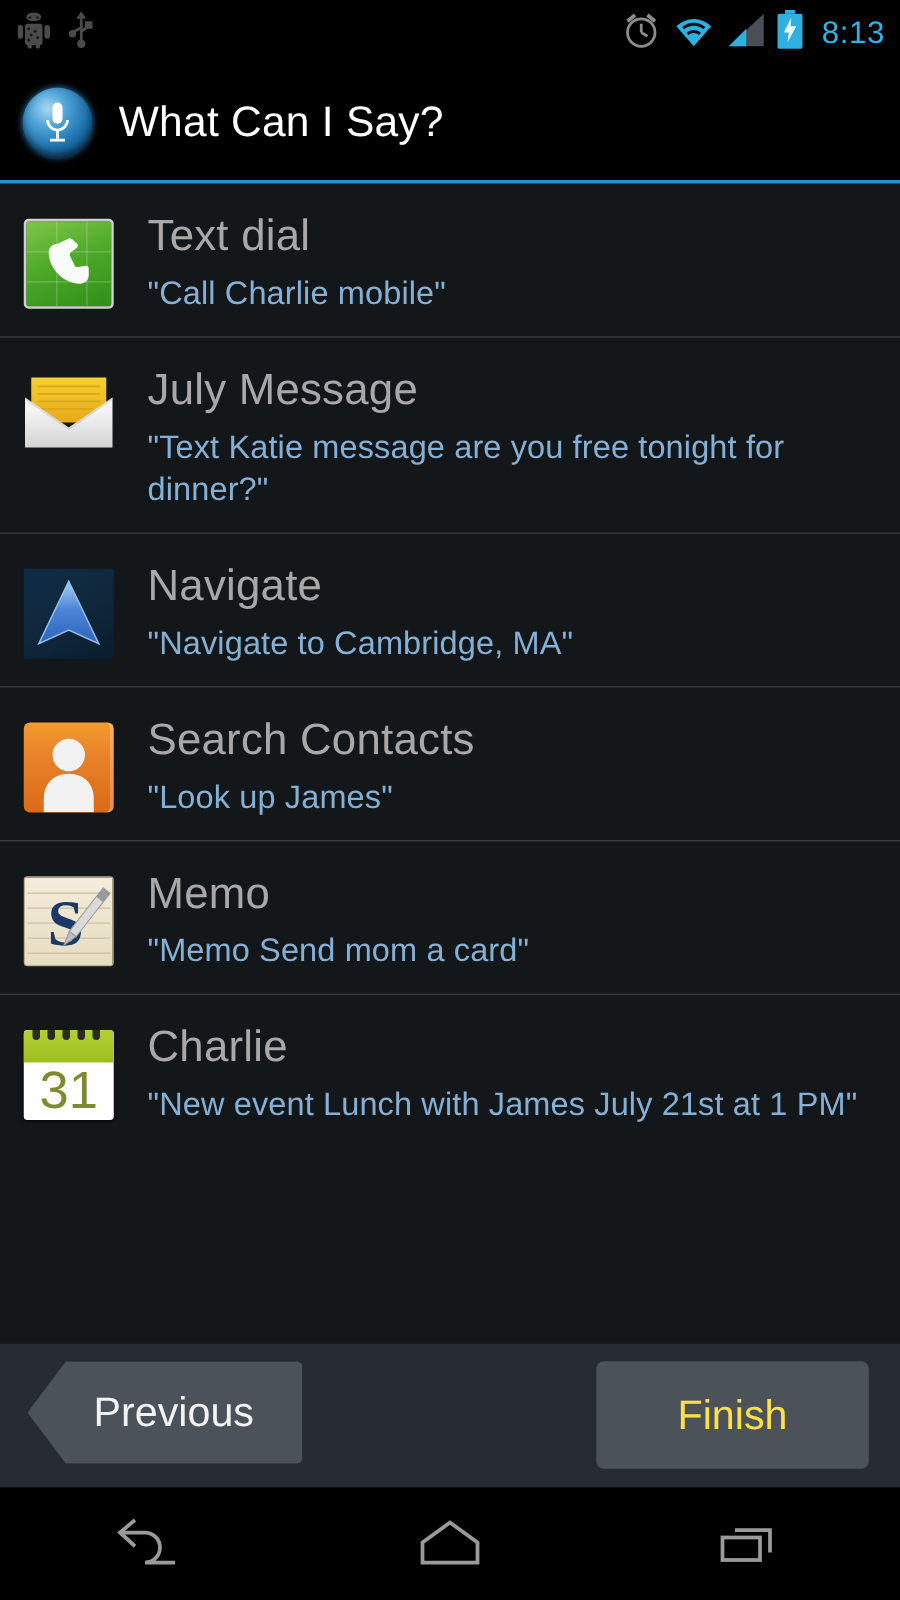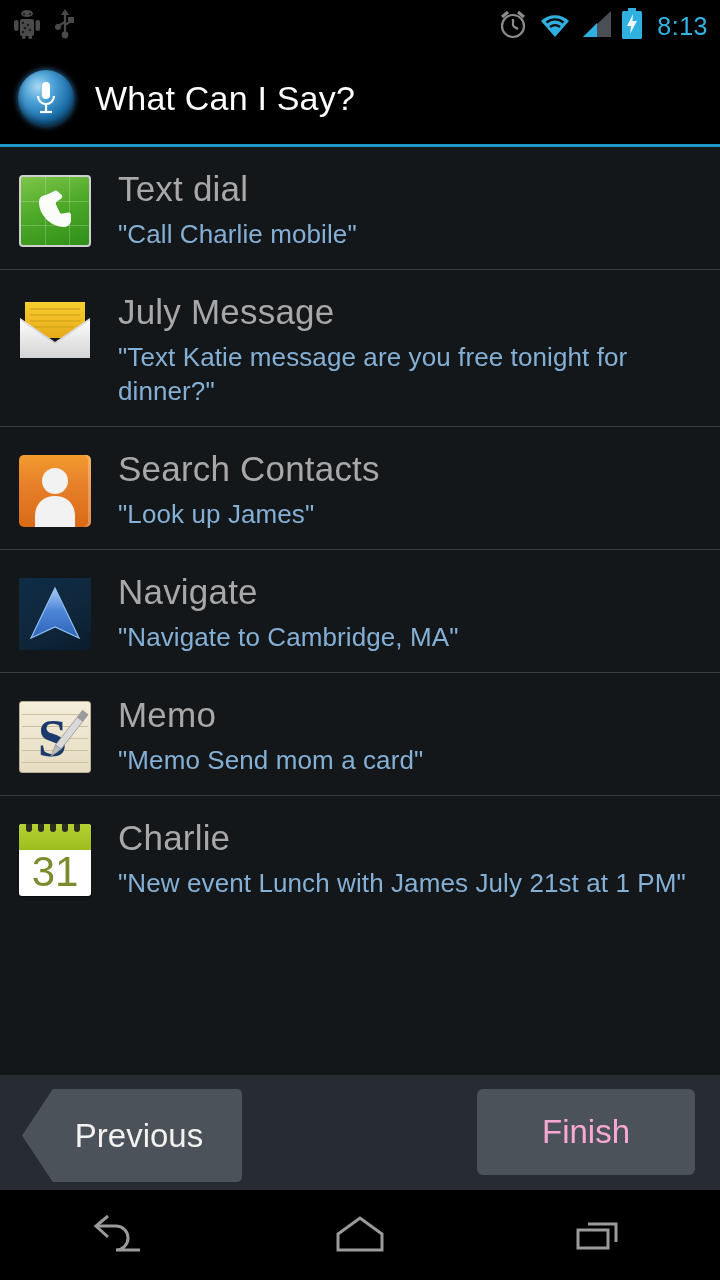--- a/index.html
+++ b/index.html
@@ -125,32 +125,32 @@
     color:#7d8a2e; font-size:42px; font-weight:400;
     font-family:"Liberation Sans", sans-serif;
   }
 
   
   .buttonbar {
     position:absolute; top:1075px; left:0; width:720px; height:115px;
     background:#272c33;
   }
   .btn-prev {
-    position:absolute; left:22px; top:14px; height:93px;
+    position:absolute; left:22px; top:14px; height:82px;
     background:#4c5259; color:#f2f2f2; font-size:33px;
     display:flex; align-items:center; justify-content:center;
     padding:0 34px 0 48px; border:none; cursor:pointer;
     border-radius:0 5px 5px 0;
     clip-path:polygon(0% 50%, 14% 0%, 100% 0%, 100% 100%, 14% 100%);
     min-width:220px;
     font-family:"Liberation Sans", sans-serif;
   }
   .btn-finish {
     position:absolute; right:25px; top:14px; height:86px; min-width:218px;
-    background:#4c5259; color:#f9a8d4; font-size:33px; border-radius:6px;
+    background:#4c5259; color:#fde047; font-size:33px; border-radius:6px;
     display:flex; align-items:center; justify-content:center;
     border:none; cursor:pointer;
     font-family:"Liberation Sans", sans-serif;
   }
 
   
   .navbar {
     position:absolute; top:1190px; left:0; width:720px; height:90px;
     background:#000; display:flex; align-items:center;
   }
@@ -298,51 +298,51 @@
         </div>
       </div>
       <div class="row-text">
         <div class="row-title">July Message</div>
         <div class="row-example">"Text Katie message are you free tonight for dinner?"</div>
       </div>
     </div>
 
     <div class="row">
       <div class="row-icon">
-        <div class="ic ic-contact">
-          <svg width="72" height="72" viewBox="0 0 72 72">
-            <circle cx="36" cy="26" r="13" fill="#f2f2f2"></circle>
-            <path d="M36 41 c-13 0 -20 9 -20 20 l0 11 l40 0 l0 -11 c0 -11 -7 -20 -20 -20 Z" fill="#f2f2f2"></path>
-          </svg>
-        </div>
-      </div>
-      <div class="row-text">
-        <div class="row-title">Search Contacts</div>
-        <div class="row-example">"Look up James"</div>
-      </div>
-    </div>
-
-    <div class="row">
-      <div class="row-icon">
         <div class="ic ic-nav">
           <svg width="56" height="58" viewBox="0 0 56 58">
             <defs>
               <linearGradient id="gn" x1="0" y1="0" x2="0" y2="1">
                 <stop offset="0" stop-color="#a9cdf5"></stop>
                 <stop offset="45%" stop-color="#4d86d8"></stop>
                 <stop offset="100%" stop-color="#2f63b8"></stop>
               </linearGradient>
             </defs>
             <path d="M28 3 L52 53 L28 42 L4 53 Z" fill="url(#gn)" stroke="#8fc0ef" stroke-width="1.2"></path>
           </svg>
         </div>
       </div>
       <div class="row-text">
         <div class="row-title">Navigate</div>
         <div class="row-example">"Navigate to Cambridge, MA"</div>
+      </div>
+    </div>
+
+    <div class="row">
+      <div class="row-icon">
+        <div class="ic ic-contact">
+          <svg width="72" height="72" viewBox="0 0 72 72">
+            <circle cx="36" cy="26" r="13" fill="#f2f2f2"></circle>
+            <path d="M36 41 c-13 0 -20 9 -20 20 l0 11 l40 0 l0 -11 c0 -11 -7 -20 -20 -20 Z" fill="#f2f2f2"></path>
+          </svg>
+        </div>
+      </div>
+      <div class="row-text">
+        <div class="row-title">Search Contacts</div>
+        <div class="row-example">"Look up James"</div>
       </div>
     </div>
 
     <div class="row">
       <div class="row-icon">
         <div class="ic ic-memo">
           <div class="rule" style="top:12px"></div>
           <div class="rule" style="top:24px"></div>
           <div class="rule" style="top:36px"></div>
           <div class="rule" style="top:48px"></div>

